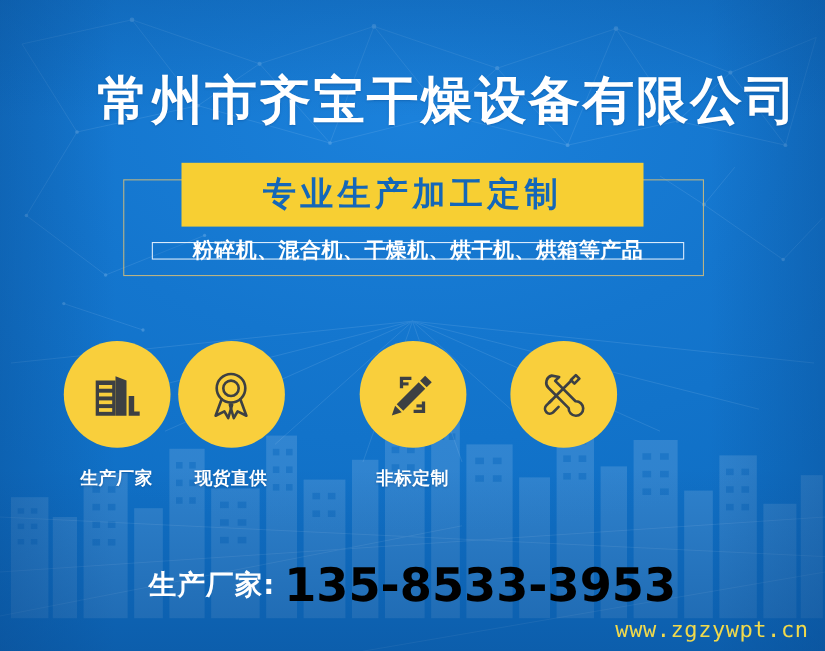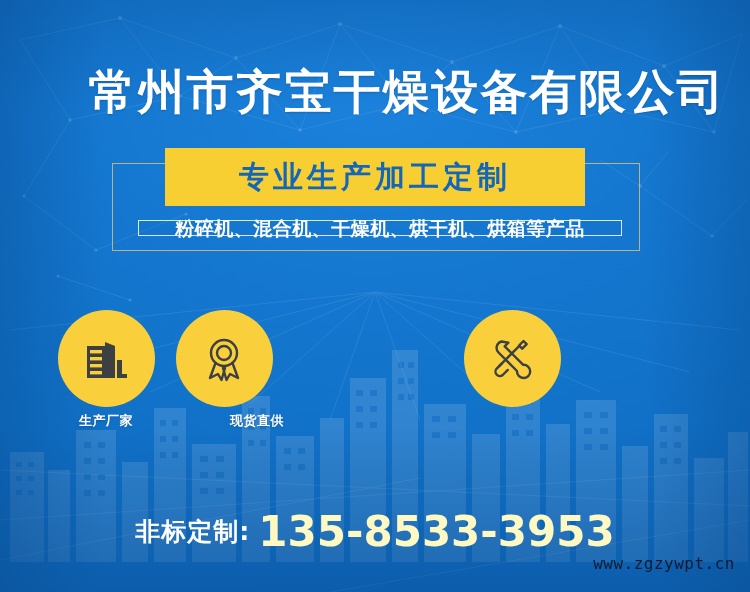--- a/index.html
+++ b/index.html
@@ -136,64 +136,63 @@
     height: 97px;
     margin: 0 auto;
     border-radius: 50%;
     background: #f9cf3c;
     display: flex;
     align-items: center;
     justify-content: center;
   }
   .circle svg { display: block; }
   .feature-label {
-    margin-top: 4px;
+    margin-top: 17px;
     color: #ffffff;
-    font-size: 13px;
+    font-size: 16px;
     font-weight: bold;
     letter-spacing: 0.5px;
     line-height: 22px;
     white-space: nowrap;
     text-shadow: 0 1px 2px rgba(0,40,90,0.30);
-    font-family: Liberation Mono, monospace;
   }
 
   
   .hotline {
     position: absolute;
     top: 507px;
     left: 0;
     width: 750px;
     text-align: center;
     white-space: nowrap;
   }
   .hotline-label {
     color: #ffffff;
     font-size: 25px;
     font-weight: bold;
     letter-spacing: 1px;
     vertical-align: middle;
   }
   .hotline-number {
-    color: #fef9c3;
+    color: #000000;
     font-size: 42px;
     font-weight: bold;
     letter-spacing: 0px;
     vertical-align: middle;
     margin-left: 8px;
   }
 
   
   .watermark {
     position: absolute;
     right: 15px;
-    bottom: 19px;
-    color: #0f172a;
+    bottom: 8px;
+    color: #fde047;
     font-family: "DejaVu Sans Mono", "Liberation Mono", monospace;
-    font-size: 16px;
+    font-size: 20px;
     letter-spacing: 0.5px;
     opacity: 0.95;
   }
 </style>
 </head>
 <body>
 
 <div id="banner">
 
   <div class="bg-base"></div>
@@ -382,50 +381,70 @@
             <rect x="9" y="16" width="12" height="3.4"></rect>
             <rect x="9" y="23" width="12" height="3.4"></rect>
             <rect x="9" y="30" width="12" height="3.4"></rect>
             <rect x="9" y="37" width="12" height="3.4"></rect>
           </g>
         </svg>
       </div>
       <div class="feature-label">生产厂家</div>
     </div>
 
-    <div class="feature" style="left:164px;text-align:right;">
+    <div class="feature" style="left:150px;">
       <div class="circle">
         <svg width="50" height="50" viewBox="0 0 50 50">
           <g fill="none" stroke="#3d4043" stroke-width="2.4" stroke-linejoin="round" stroke-linecap="round">
             <circle cx="25" cy="19" r="13"></circle>
             <circle cx="25" cy="19" r="7"></circle>
             <path d="M16.5 29 L11 44 L19 40 L22.5 46 L26 34"></path>
             <path d="M33.5 29 L39 44 L31 40 L27.5 46 L24 34"></path>
           </g>
         </svg>
       </div>
       <div class="feature-label">现货直供</div>
     </div>
 
+    <div class="feature" style="left:315px;">
+      <div class="circle">
+        <svg width="50" height="50" viewBox="0 0 50 50">
+          <g fill="#3d4043">
+            <path d="M36.5 7.5 l6 6 -4.6 4.6 -6 -6 z"></path>
+            <path d="M30.6 13.4 l6 6 -20 20 -6 -6 z"></path>
+            <path d="M9.2 34.8 l6 6 -9 3 z"></path>
+          </g>
+          <g fill="none" stroke="#3d4043" stroke-width="3" stroke-linejoin="miter" stroke-linecap="butt">
+            <path d="M24 10 L15 10 L15 19"></path>
+            <path d="M26 40 L35 40 L35 31"></path>
+          </g>
+          <g fill="#3d4043">
+            <rect x="15" y="13.6" width="6.4" height="2.8"></rect>
+            <rect x="28.6" y="33.6" width="6.4" height="2.8"></rect>
+          </g>
+        </svg>
+      </div>
+      <div class="feature-label">非标定制</div>
+    </div>
 
     <div class="feature" style="left:452px;">
       <div class="circle">
         <svg width="50" height="50" viewBox="0 0 50 50">
           <g fill="none" stroke="#3d4043" stroke-width="2.4" stroke-linejoin="round" stroke-linecap="round">
             <path d="M14.5 7.5 a6.6 6.6 0 0 0 -3 11 l18.5 18.5 a6.6 6.6 0 1 0 6.2 -6.2 L17.7 12.3 l3.6 -3.6 z"></path>
             <path d="M36.5 7 l-4.5 4.5 3.2 3.2 4.5 -4.5 z"></path>
             <path d="M32.4 11.9 L12.2 32.1"></path>
             <path d="M14.6 29.7 L9.5 34.8 a4.4 4.4 0 0 0 6.2 6.2 l5.1 -5.1"></path>
           </g>
         </svg>
       </div>
     </div>
 
 
   </div>
 
   <div class="hotline">
-    <span class="hotline-label">非标定制:</span><span class="hotline-number">135-8533-3953</span>
+    <span class="hotline-label">生产厂家:</span><span class="hotline-number">135-8533-3953</span>
   </div>
 
   <div class="watermark">www.zgzywpt.cn</div>
 
 </div>
 
 </body></html>

